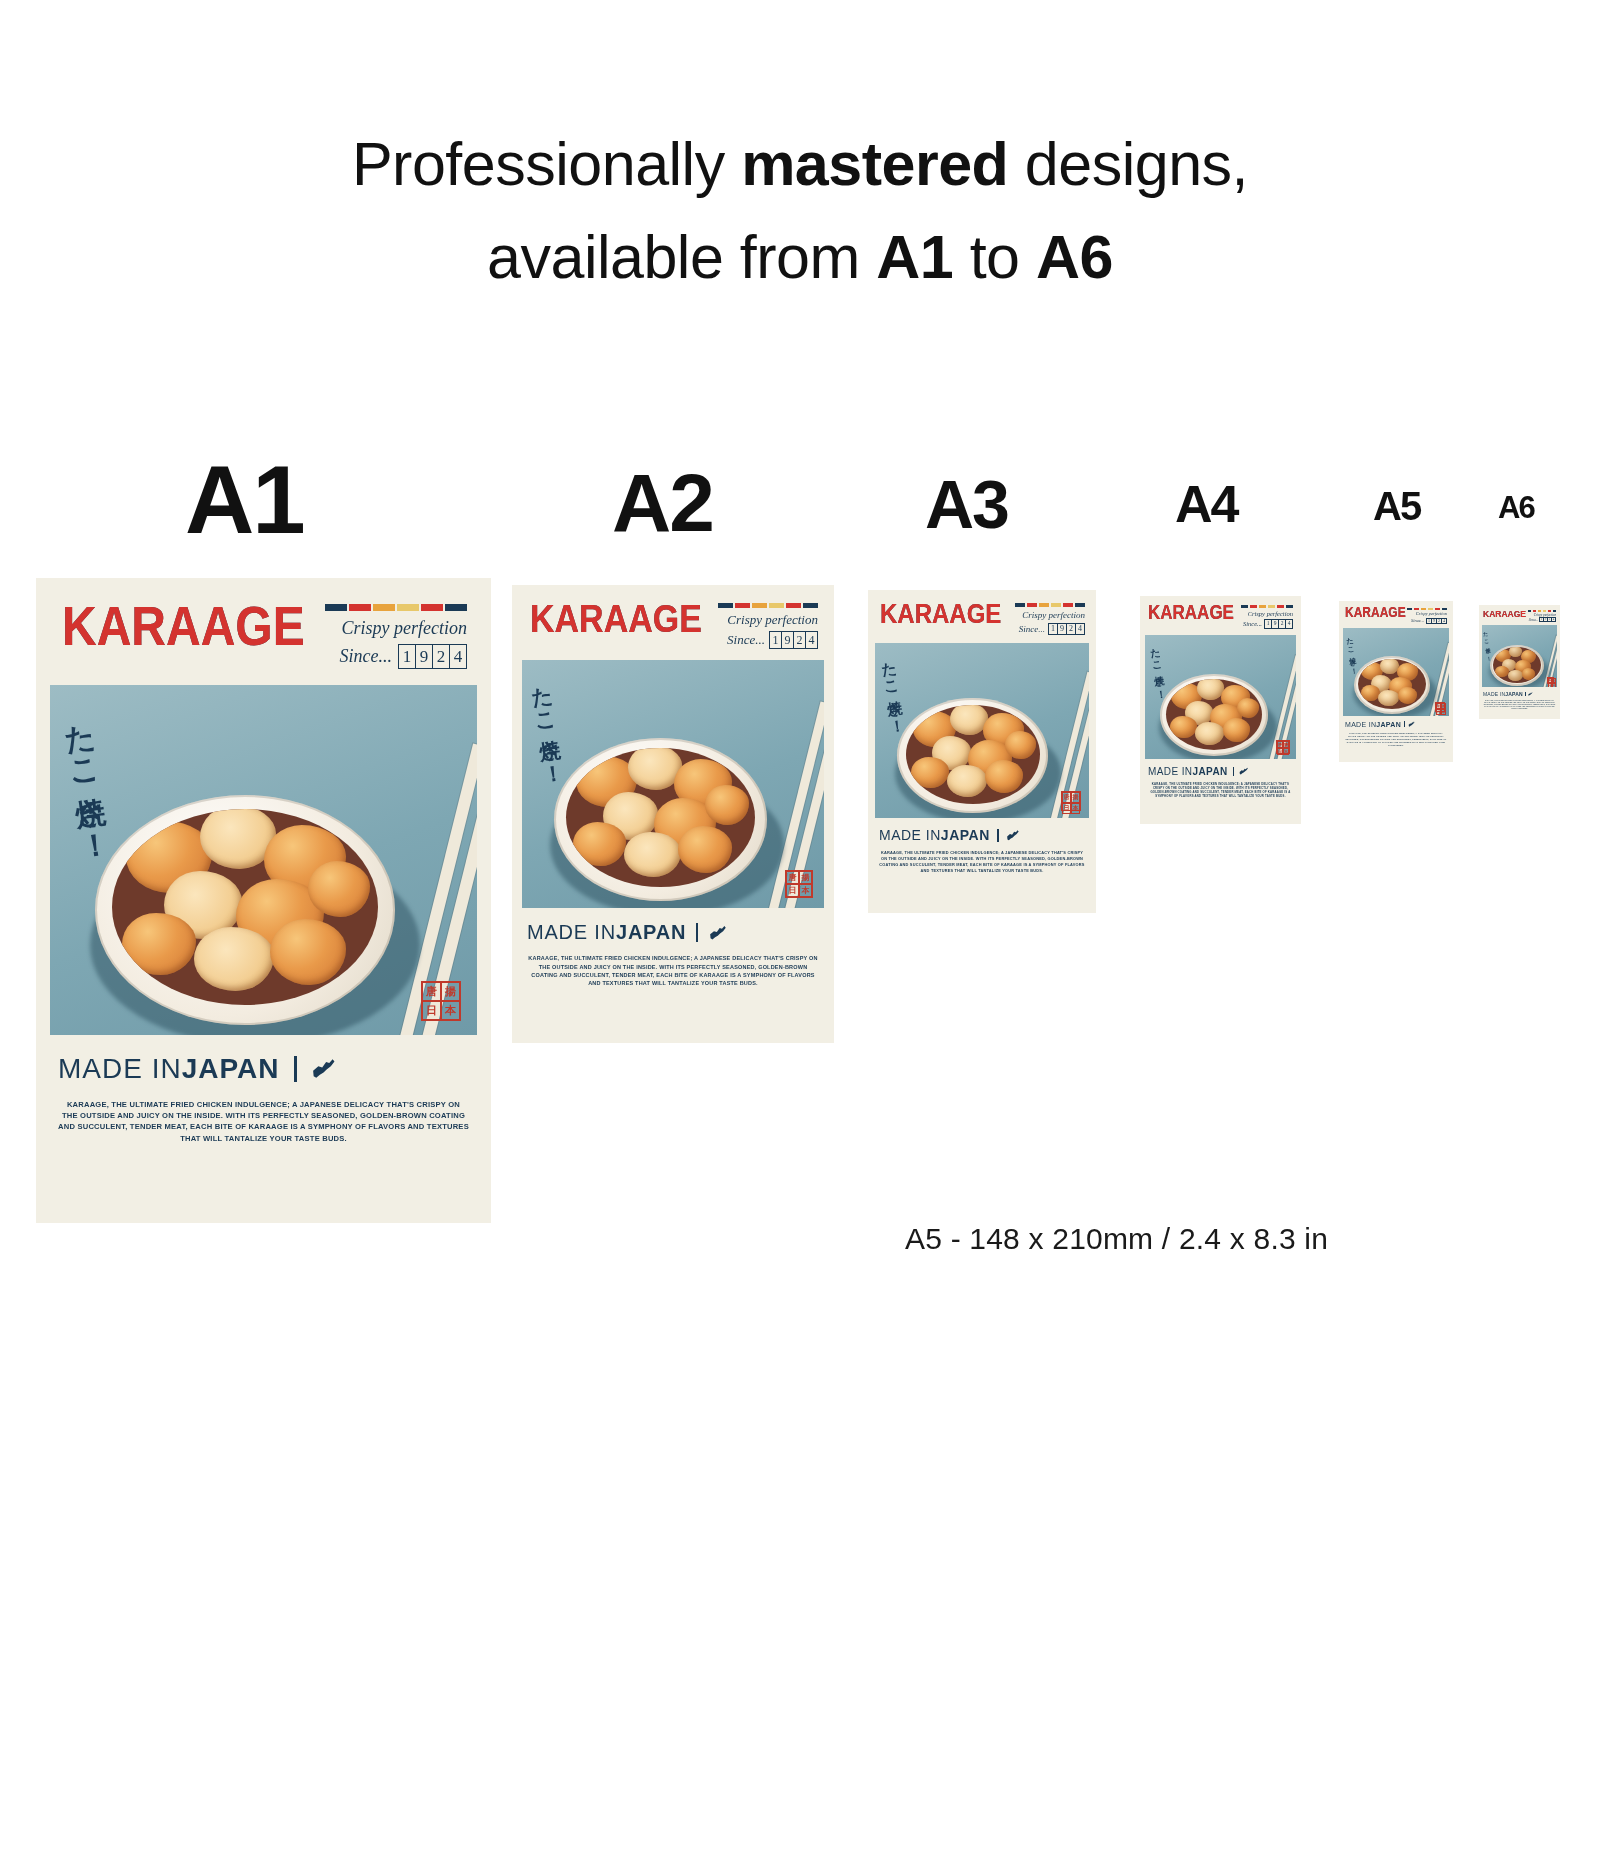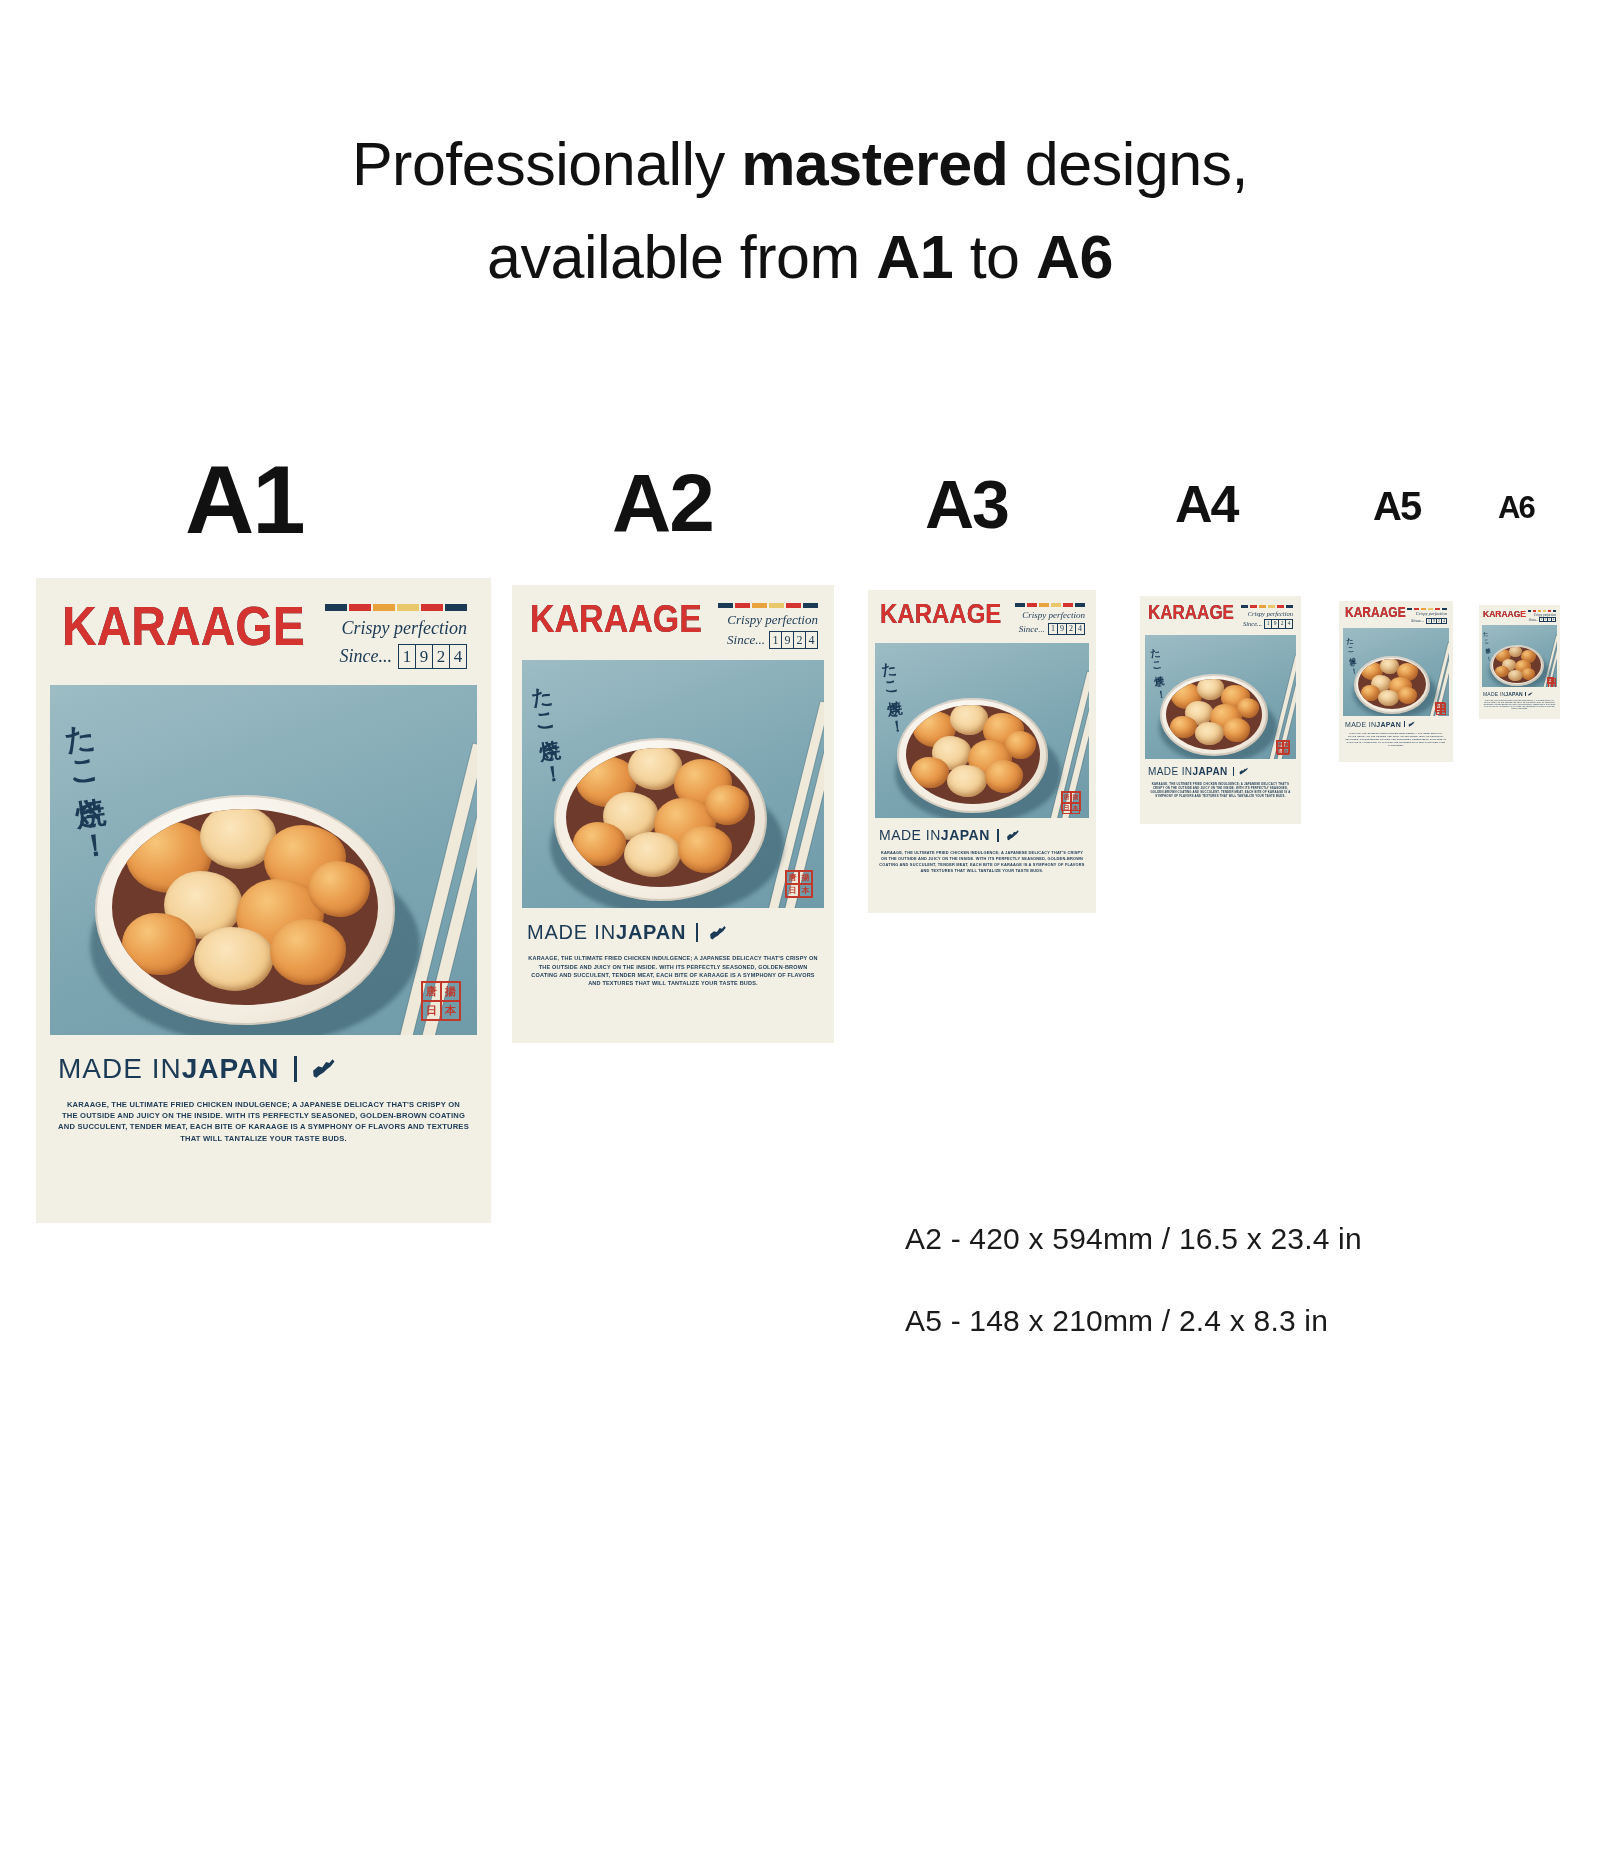--- a/index.html
+++ b/index.html
@@ -617,15 +617,14 @@
           <span class="strong">JAPAN</span>
         <span class="bar" style="width:1px;height:4px;margin:0 2px;"></span>
         <span class="jp-map" style="width:5px;height:4px;"></span>
       </div>
       <div class="p-body" style="font-size:1.4px; margin-top:3px;">KARAAGE, THE ULTIMATE FRIED CHICKEN INDULGENCE; A JAPANESE DELICACY THAT'S CRISPY ON THE OUTSIDE AND JUICY ON THE INSIDE. WITH ITS PERFECTLY SEASONED, GOLDEN-BROWN COATING AND SUCCULENT, TENDER MEAT, EACH BITE OF KARAAGE IS A SYMPHONY OF FLAVORS AND TEXTURES THAT WILL TANTALIZE YOUR TASTE BUDS.</div>
     </div>
   </div>
 </div>
 
 <div class="dims">
-  <div class="dim-row">A2  - 420 x 594mm  /  16.5 x 23.4 in</div>
   <div class="dim-row">A5 - 148 x 210mm  /  2.4 x 8.3 in</div>
 </div>
 
 </body></html>

